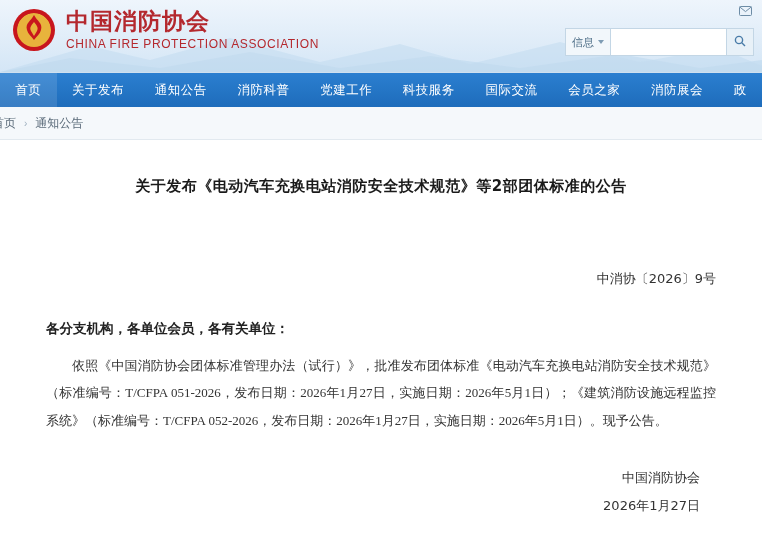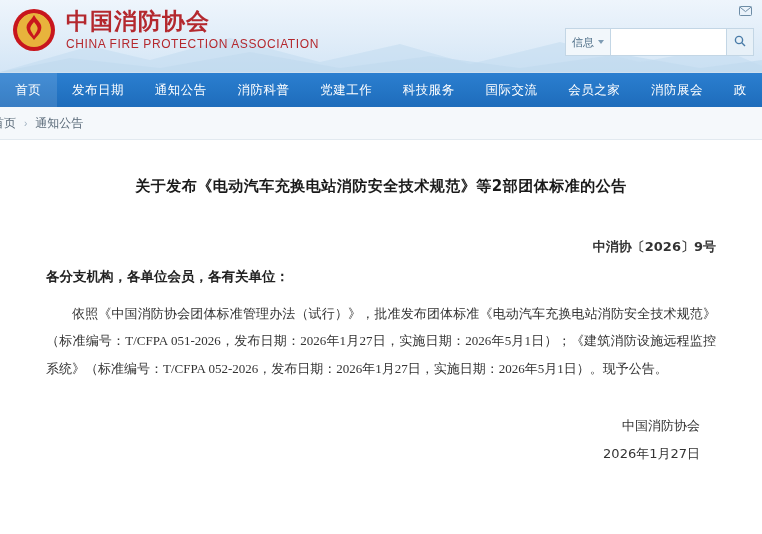--- a/index.html
+++ b/index.html
@@ -172,28 +172,27 @@
     text-align: center;
     font-size: 15px;
     font-weight: bold;
     color: #1a1a1a;
     line-height: 1.6;
     letter-spacing: .5px;
     font-family: "DejaVu Sans", "Liberation Sans", sans-serif;
   }
   .doc-no {
     text-align: right;
-    margin-top: 40px;
+    margin-top: 72px;
     font-size: 13px;
     color: #333;
     font-family: "DejaVu Sans", "Liberation Sans", sans-serif;
-    font-weight: bold;
   }
   .salutation {
-    margin-top: 12px;
+    margin-top: 32px;
     font-size: 13.5px;
     font-weight: bold;
     color: #222;
     font-family: "DejaVu Sans", "Liberation Sans", sans-serif;
   }
   .body-text {
     margin-top: 14px;
     font-size: 13px;
     line-height: 2.1;
     color: #333;
@@ -258,21 +257,21 @@
           <circle cx="5" cy="5" r="3.6" fill="none" stroke="#4a7ca8" stroke-width="1.4"></circle>
           <line x1="7.8" y1="7.8" x2="11" y2="11" stroke="#4a7ca8" stroke-width="1.4"></line>
         </svg>
       </span>
     </div>
   </div>
 </div>
 
 <div class="nav">
   <div class="nav-item active">首页</div>
-  <div class="nav-item">发布日期</div>
+  <div class="nav-item">关于发布</div>
   <div class="nav-item">通知公告</div>
   <div class="nav-item">消防科普</div>
   <div class="nav-item">党建工作</div>
   <div class="nav-item">科技服务</div>
   <div class="nav-item">国际交流</div>
   <div class="nav-item">会员之家</div>
   <div class="nav-item">消防展会</div>
   <div class="nav-item">政</div>
 </div>
 

